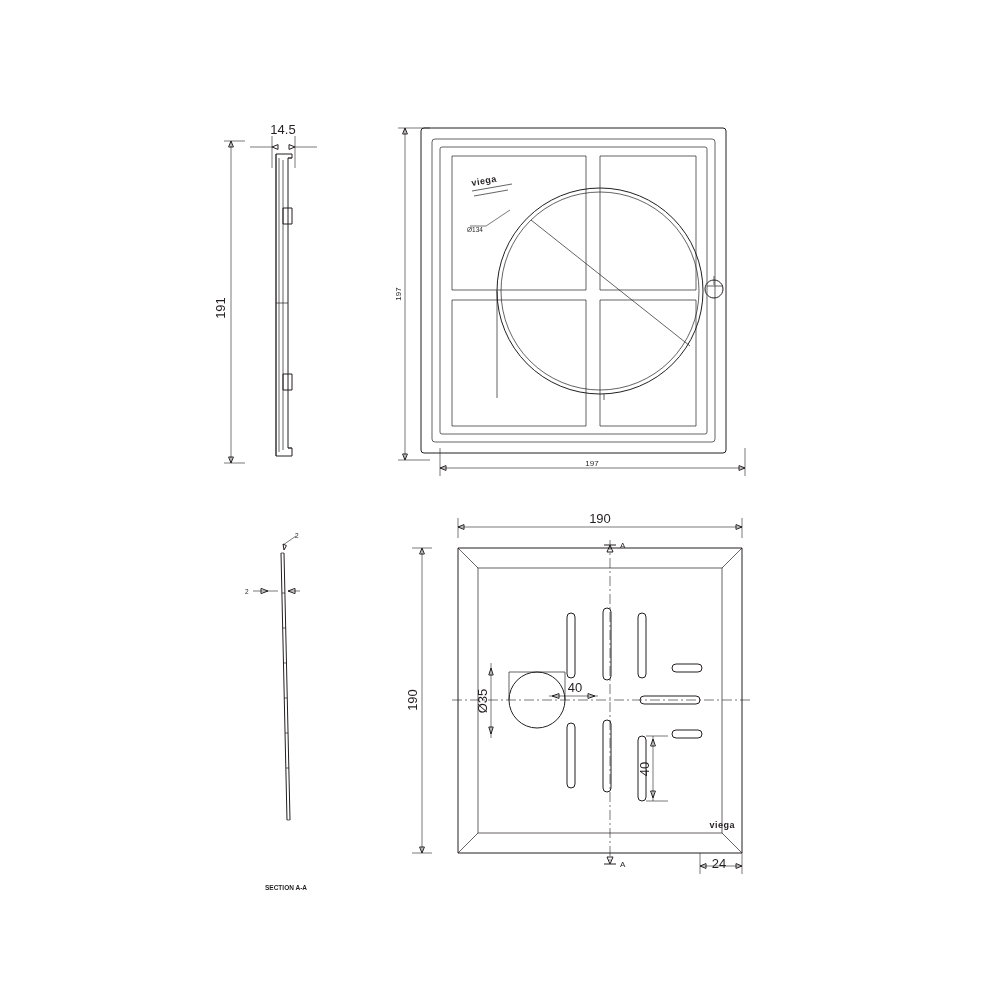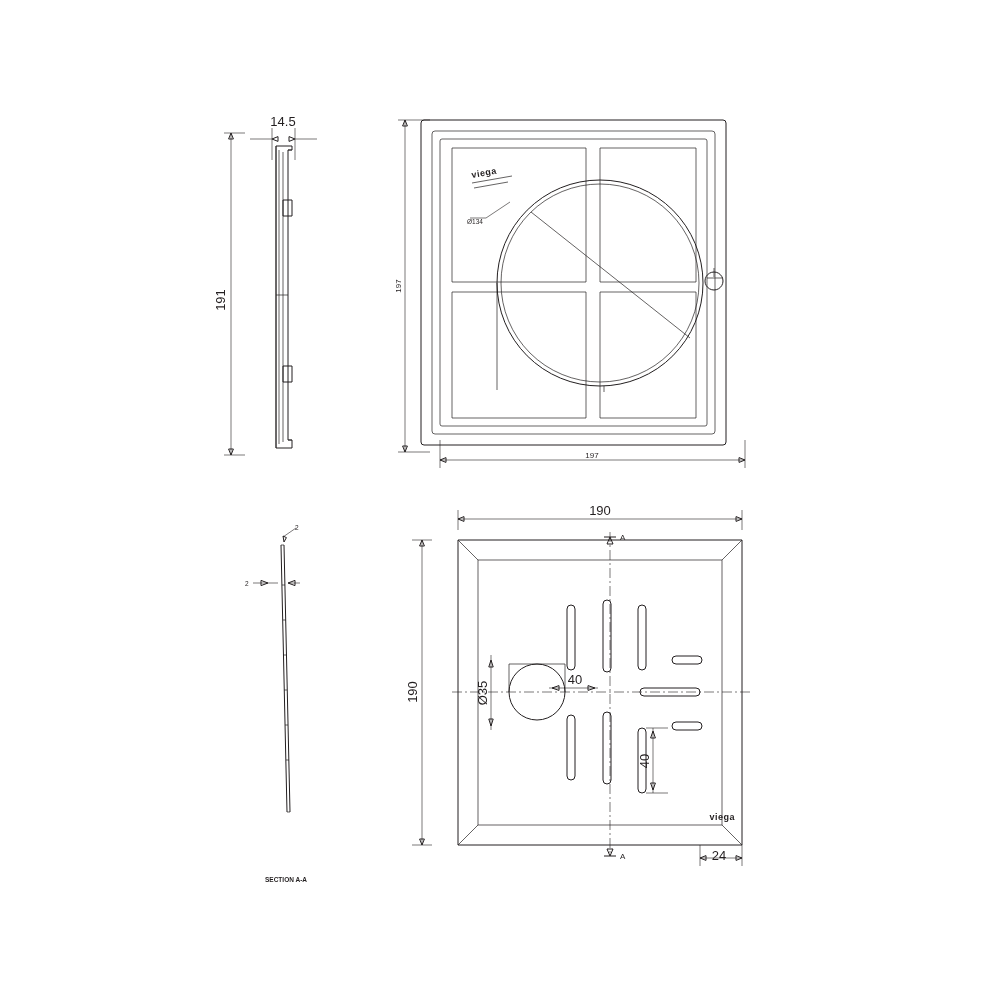--- a/index.html
+++ b/index.html
@@ -11,20 +11,21 @@
     width: 1000px;
     height: 1000px;
     font-family: "Liberation Sans", sans-serif;
     color: #1a1a1a;
     overflow: hidden;
   }
   #sheet {
     position: relative;
     width: 1000px;
     height: 981px;
+    margin-top: 8px;
   }
   svg.drawing {
     position: absolute;
     left: 0;
     top: 0;
     width: 1000px;
     height: 1000px;
   }
   .ln {
     stroke: #231f20;

